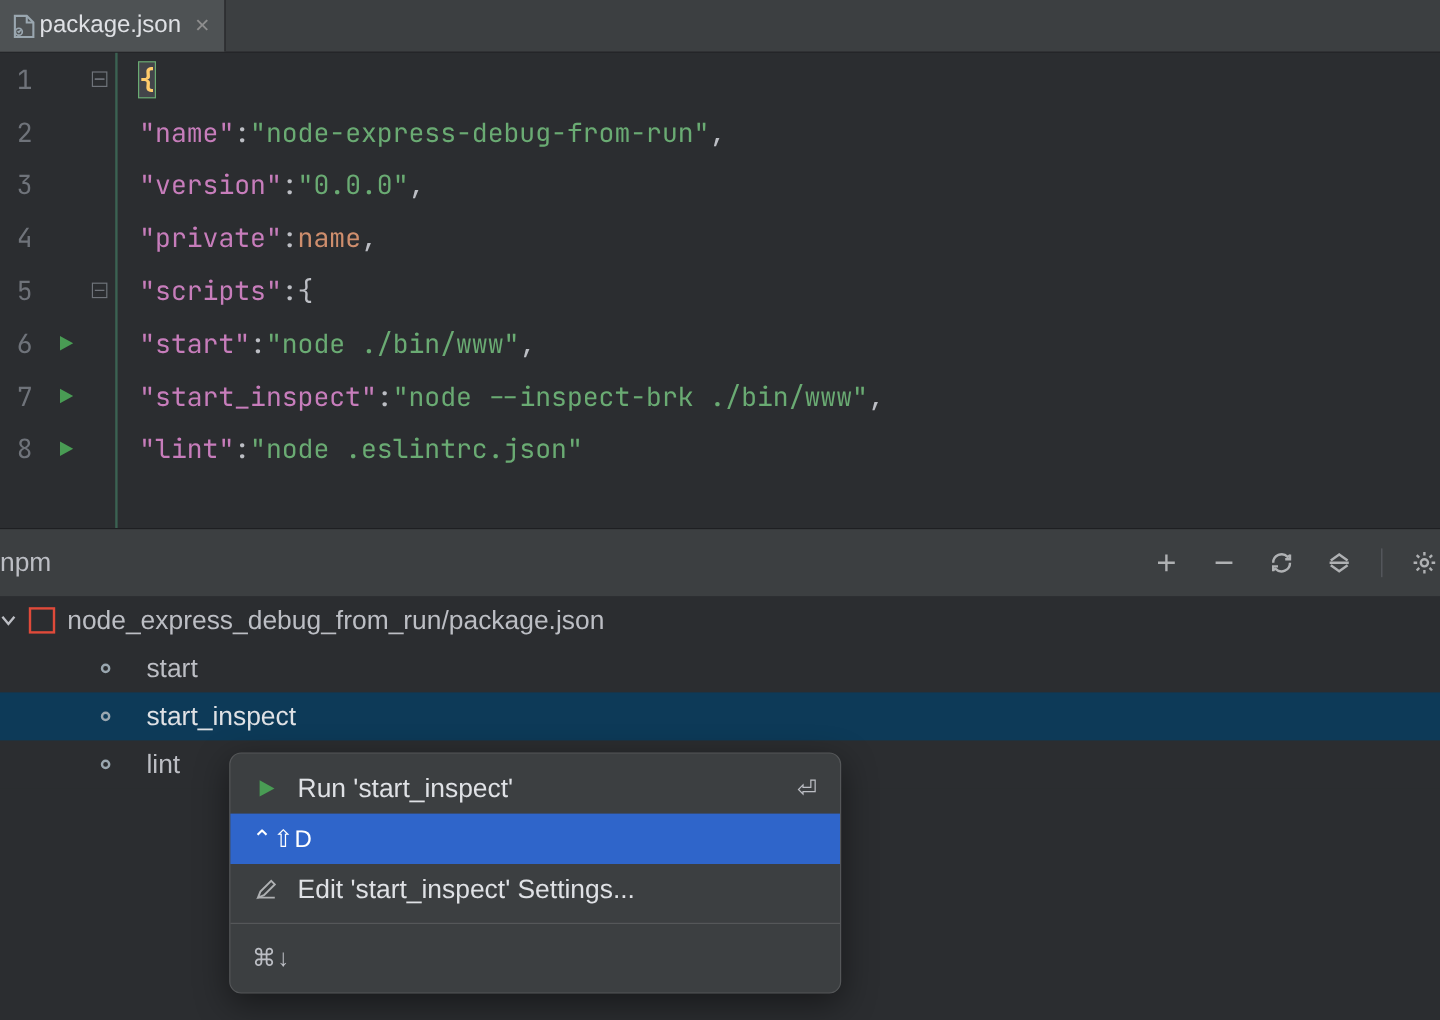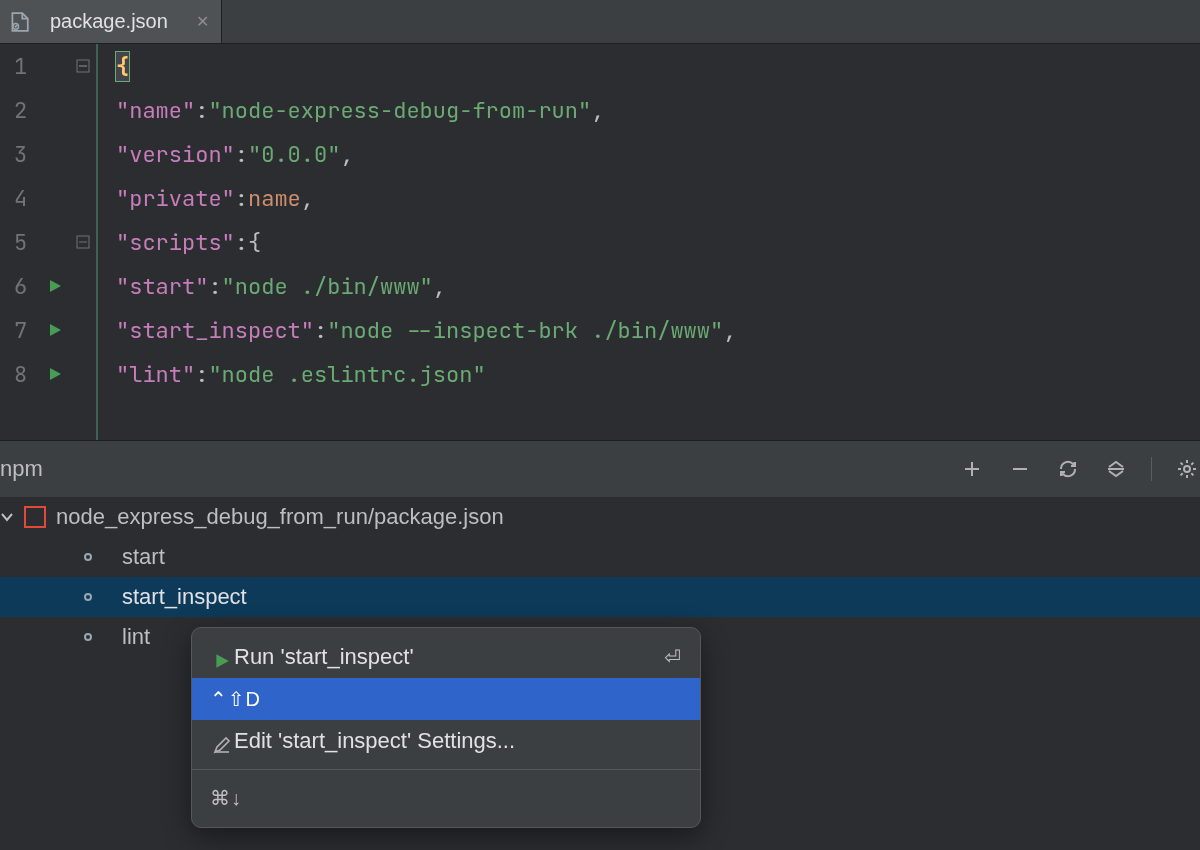--- a/index.html
+++ b/index.html
@@ -17,21 +17,21 @@
     display: flex;
     height: 44px;
     background: #3c3f41;
     border-bottom: 1px solid #1e1f22;
   }
   .tab {
     display: flex;
     align-items: center;
     padding: 0 12px 0 8px;
     background: #4e5254;
-    gap: 20px;
+    gap: 3px;
     border-right: 1px solid #1e1f22;
   }
   .tab-icon { width: 22px; height: 22px; position: relative; }
   .tab-title { color: #dfe1e5; font-size: 20px; }
   .tab-close { color: #8e8e8e; margin-left: 8px; font-size: 16px; }
   .editor {
     display: flex;
     font-family: "JetBrains Mono", "Menlo", monospace;
     font-size: 22px;
     background: #1e1f22;
@@ -107,21 +107,21 @@
     border-radius: 10px;
     box-shadow: 0 8px 28px rgba(0,0,0,0.45);
     padding: 8px 0;
     font-size: 22px;
   }
   .ctx-item {
     display: flex; align-items: center; height: 42px; padding: 0 18px; gap: 14px;
     color: #dfe1e5;
     justify-content: space-between;
   }
-  .ctx-left { display: flex; align-items: flex-end; }
+  .ctx-left { display: flex; align-items: center; gap: 14px; }
   .ctx-item.selected { background: #2f65ca; color: #fff; }
   .ctx-icon { width: 24px; display: flex; justify-content: center; }
   .ctx-shortcut { color: #bcbec4; font-size: 20px; letter-spacing: 1px;}
   .ctx-item.selected .ctx-shortcut { color: #fff; }
   .ctx-sep { height: 1px; background: #555759; margin: 7px 0; }
   .bug { color: #8bc34a; }
   .ctx-item.selected .bug { color: #c6ff9a; }
   .pencil { color: #afb1b3; }
   .play2 { color: #499c54; }
   svg { display:block; }

